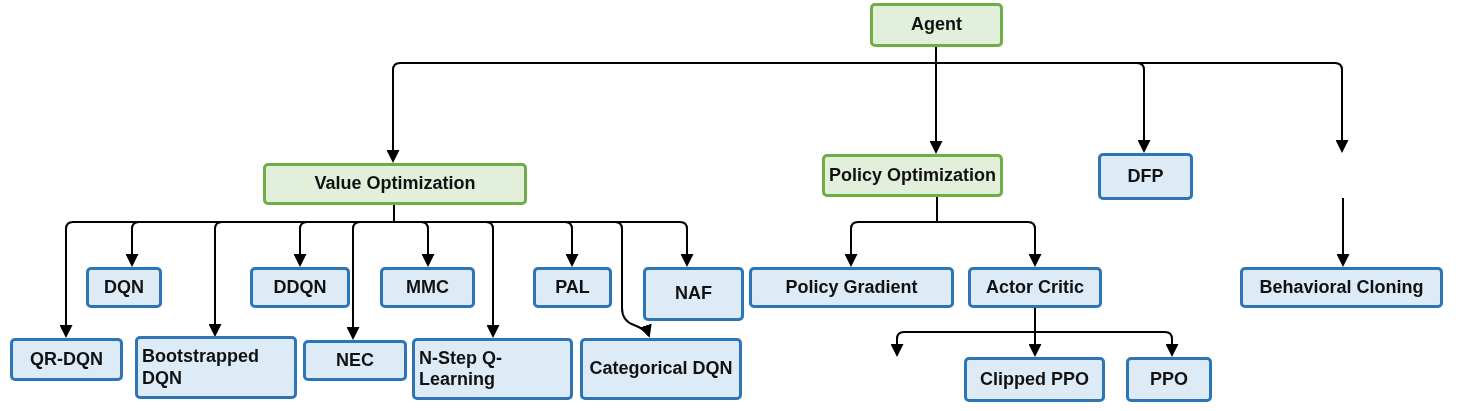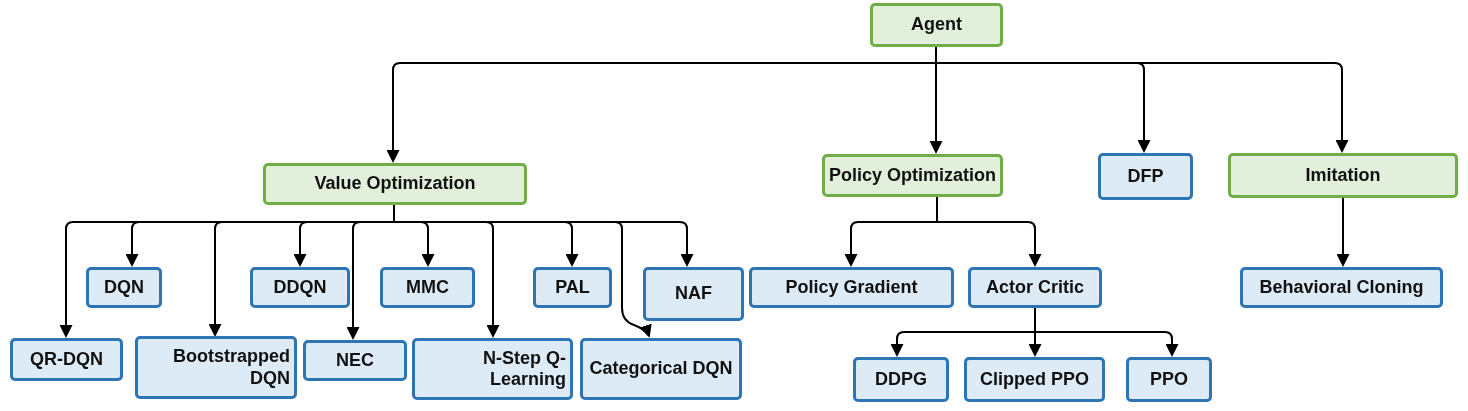--- a/index.html
+++ b/index.html
@@ -10,21 +10,21 @@
     font-family:"Liberation Sans", sans-serif;
     overflow:hidden;
   }
   .wires{position:absolute;left:0;top:0;width:1468px;height:411px;}
   .wires path{fill:none;stroke:var(--connector,#000);stroke-width:2;}
   .wires marker path{fill:var(--connector,#000);stroke:none;}
   .node{
     position:absolute;
     box-sizing:border-box;
     display:flex;align-items:center;justify-content:center;
-    text-align:right;
+    text-align:left;
     font-weight:bold;
     font-size:18px;line-height:1.18;
     color:#111;
     border-radius:5px;
     white-space:nowrap;
     padding:11px 4px;
   }
   .node.wrap{white-space:normal;}
   .node.cat{
     border:3px solid var(--category-border,#70AD47);
@@ -82,23 +82,20 @@
 
   <div class="node cat" style="left:263px;top:163px;width:264px;height:42px">
     <span>Value Optimization</span>
   </div>
   <div class="node cat" style="left:822px;top:154px;width:181px;height:43px">
     <span>Policy Optimization</span>
   </div>
   <div class="node alg" style="left:1098px;top:153px;width:95px;height:47px">
     <span>DFP</span>
   </div>
-  <div class="node cat" style="left:1228px;top:153px;width:230px;height:45px">
-    <span>Imitation</span>
-  </div>
 
   <div class="node alg" style="left:86px;top:267px;width:76px;height:41px">
     <span>DQN</span>
   </div>
   <div class="node alg" style="left:250px;top:267px;width:100px;height:41px">
     <span>DDQN</span>
   </div>
   <div class="node alg" style="left:380px;top:267px;width:95px;height:41px">
     <span>MMC</span>
   </div>
@@ -128,23 +125,20 @@
   <div class="node alg" style="left:303px;top:340px;width:104px;height:41px">
     <span>NEC</span>
   </div>
   <div class="node alg wrap" style="left:412px;top:338px;width:161px;height:62px">
     <span>N-Step Q-Learning</span>
   </div>
   <div class="node alg wrap" style="left:580px;top:338px;width:162px;height:62px">
     <span>Categorical DQN</span>
   </div>
 
-  <div class="node alg" style="left:853px;top:357px;width:96px;height:45px">
-    <span>DDPG</span>
-  </div>
   <div class="node alg" style="left:964px;top:357px;width:141px;height:45px">
     <span>Clipped PPO</span>
   </div>
   <div class="node alg" style="left:1126px;top:357px;width:86px;height:45px">
     <span>PPO</span>
   </div>
 
 </div>
 
 </body></html>

